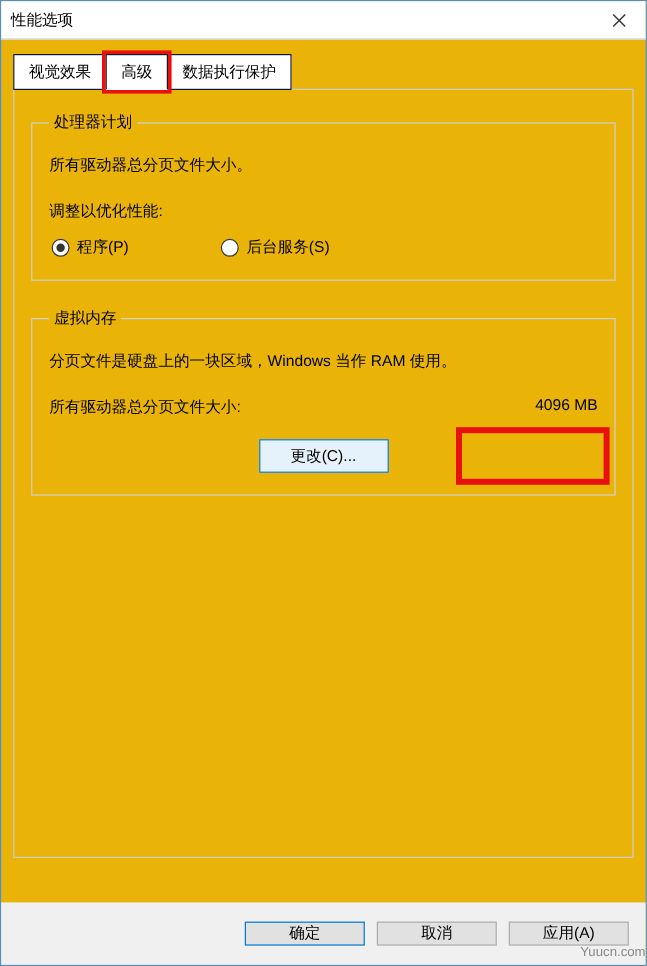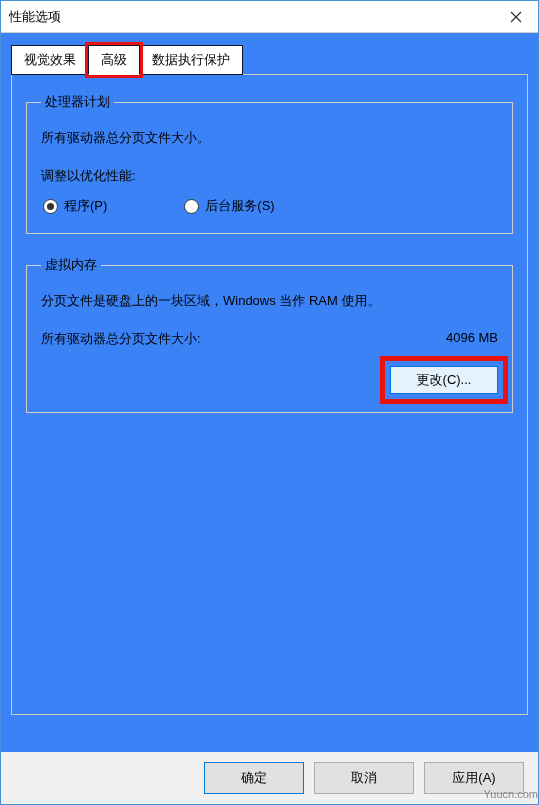--- a/index.html
+++ b/index.html
@@ -8,21 +8,21 @@
       font-size: 13px;
       background: #fff;
       width: 539px;
       height: 805px;
       overflow: hidden;
     }
     .window {
       width: 539px;
       height: 805px;
       border: 1px solid #4a90d9;
-      background: #3b82f6;
+      background: #eab308;
       display: flex;
       flex-direction: column;
       position: relative;
     }
     .titlebar {
       height: 32px;
       background: #fff;
       border-bottom: 1px solid #ccc;
       display: flex;
       align-items: center;
@@ -131,21 +131,21 @@
     }
     .vm-row {
       display: flex;
       justify-content: space-between;
       margin: 14px 0 18px 0;
       font-size: 13px;
     }
     .vm-value { }
     .btn-row {
       display: flex;
-      justify-content: flex-end;
+      justify-content: center;
       position: relative;
     }
     .change-btn {
       width: 108px;
       height: 28px;
       border: 1px solid #0078d7;
       background: #e5f1fb;
       font-size: 13px;
       cursor: pointer;
       font-family: inherit;
@@ -165,21 +165,21 @@
       display: flex;
       align-items: center;
       justify-content: flex-end;
       gap: 10px;
       padding: 0 14px;
       background: #f0f0f0;
       position: relative;
     }
     .footer-btn {
       width: 100px;
-      height: 32px;
+      height: 20px;
       border: 1px solid #adadad;
       background: #e1e1e1;
       font-size: 13px;
       cursor: pointer;
       font-family: inherit;
     }
     .footer-btn.primary {
       border: 1px solid #0078d7;
       background: #e1e1e1;
     }

